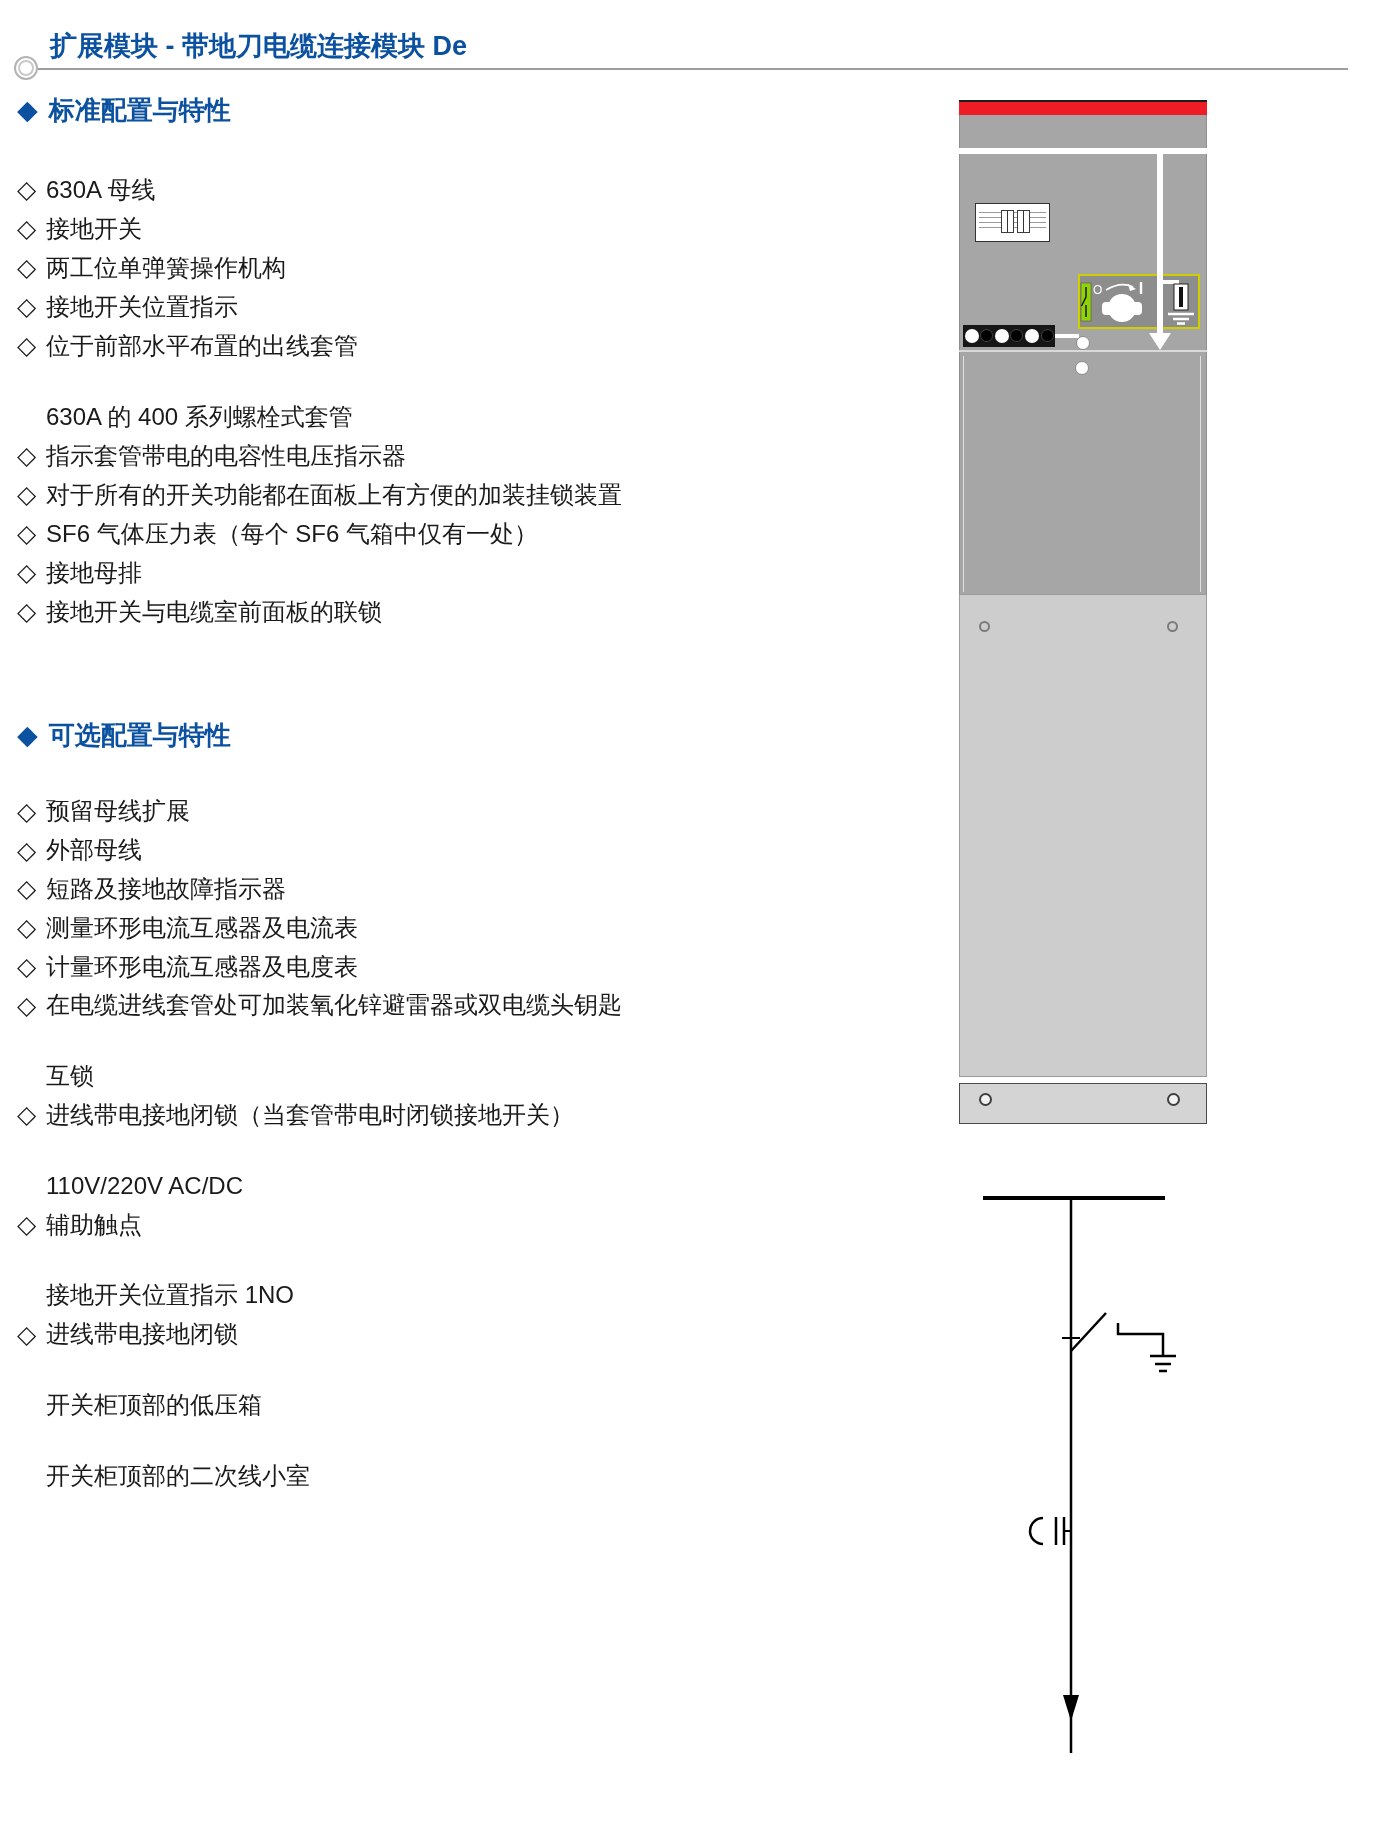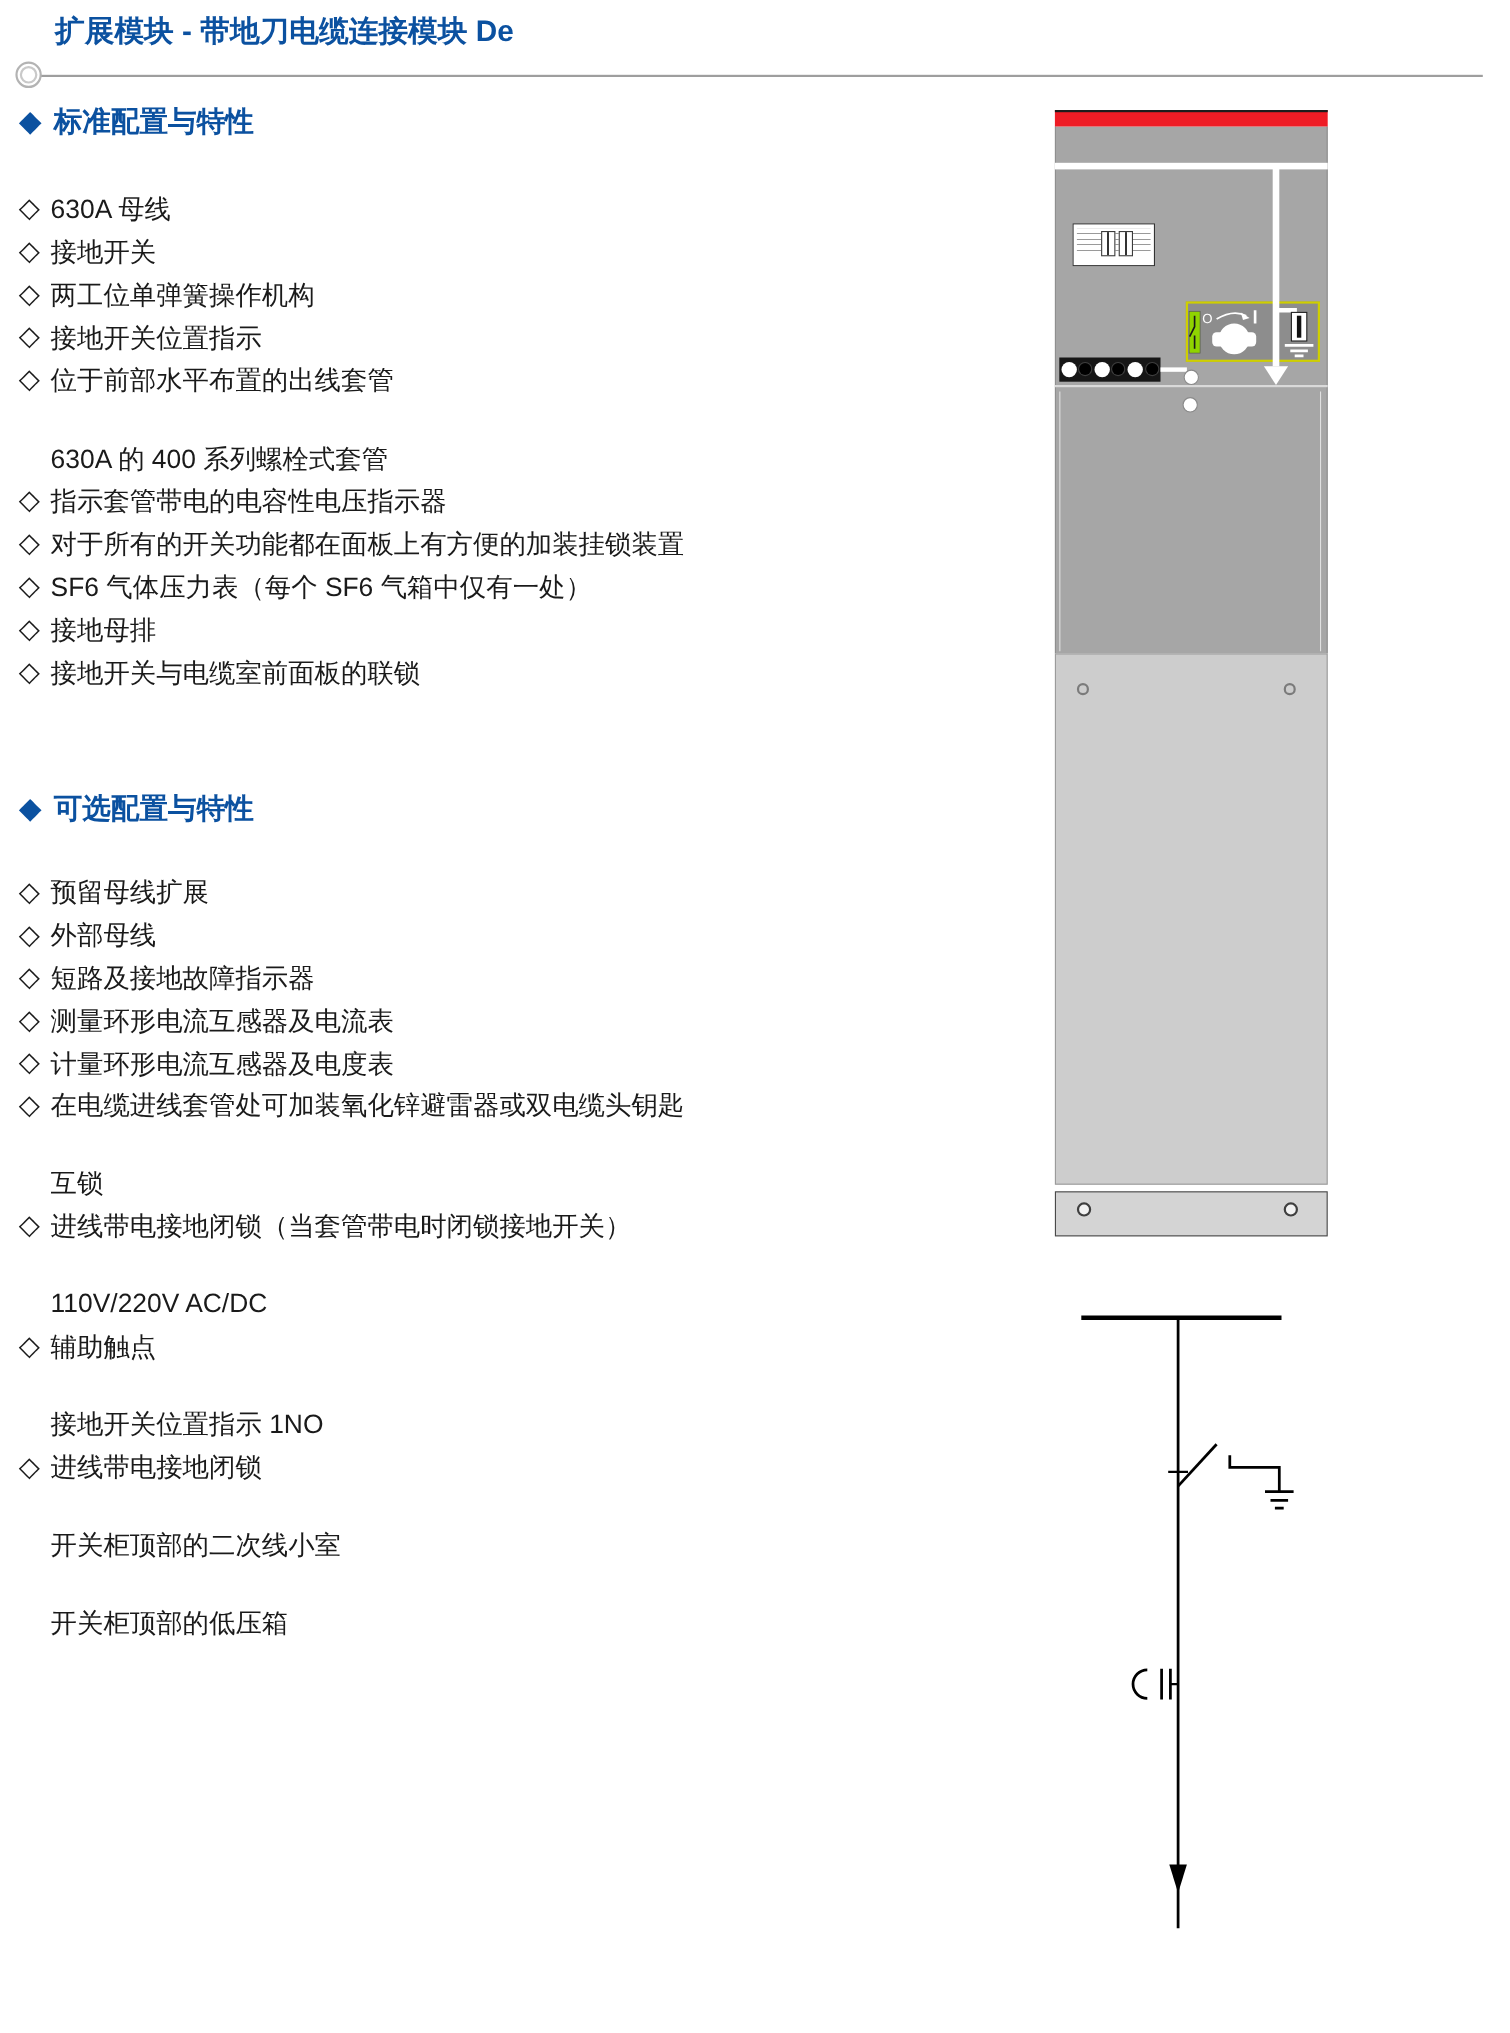--- a/index.html
+++ b/index.html
@@ -10,21 +10,21 @@
     --box-gray:#8d8d8d;
     --box-yellow:#cfcf00;
     --ind-green:#8fd400;
     --ink:#1a1a1a;
   }
   html,body{margin:0;padding:0;background:#fff;}
   .page{position:relative;width:1373px;height:1848px;background:#fff;overflow:hidden;
         font-family:"Liberation Sans","DejaVu Sans",sans-serif;color:var(--ink);}
 
   
-  .doc-title{position:absolute;left:50px;top:10px;font-size:27px;font-weight:bold;color:var(--blue);white-space:nowrap;}
+  .doc-title{position:absolute;left:50px;top:28px;font-size:27px;font-weight:bold;color:var(--blue);white-space:nowrap;}
   .decor-circle{position:absolute;left:14px;top:56px;width:24px;height:24px;border:2px solid #b3b3b3;border-radius:50%;box-sizing:border-box;background:#fff;z-index:2;}
   .decor-circle::after{content:"";position:absolute;inset:2px;border:2px solid #c9c9c9;border-radius:50%;}
   .head-rule{position:absolute;left:36px;top:68px;width:1312px;height:0;border-top:2px solid #9e9e9e;}
 
   
   .section-head{position:absolute;left:17px;display:flex;align-items:center;gap:11px;
                 color:var(--blue);font-weight:bold;font-size:26px;height:30px;white-space:nowrap;}
   .section-head .marker{font-size:27px;line-height:1;}
   .section-head.s1{top:95px;}
   .section-head.s2{top:720px;}
@@ -189,24 +189,24 @@
         <span>辅助触点</span>
       </div>
       <div class="li sub">
         <span>接地开关位置指示 1NO</span>
       </div>
       <div class="li">
         <span class="bullet">◇</span>
         <span>进线带电接地闭锁</span>
       </div>
       <div class="li sub">
+        <span>开关柜顶部的低压箱</span>
+      </div>
+      <div class="li sub">
         <span>开关柜顶部的二次线小室</span>
-      </div>
-      <div class="li sub">
-        <span>开关柜顶部的低压箱</span>
       </div>
     </div>
 
   <div class="cabinet">
     <div class="cab-upper"></div>
     <div class="red-strip"></div>
     <div class="busbar-white"></div>
     <div class="mimic-vline"></div>
     <div class="mimic-arrowhead"></div>
 

